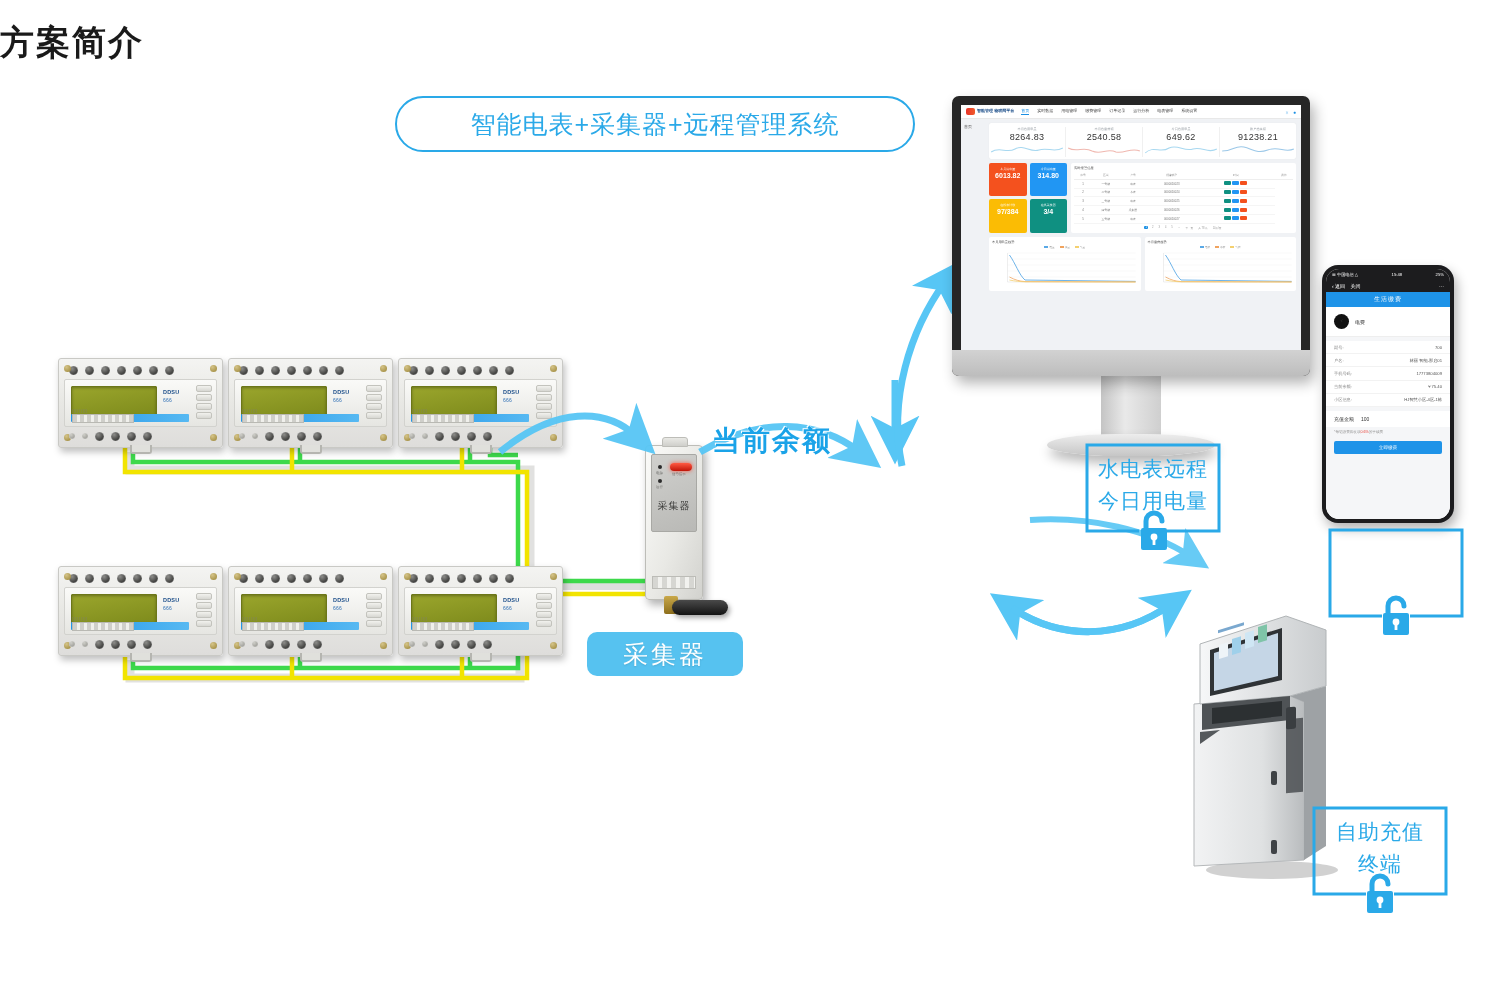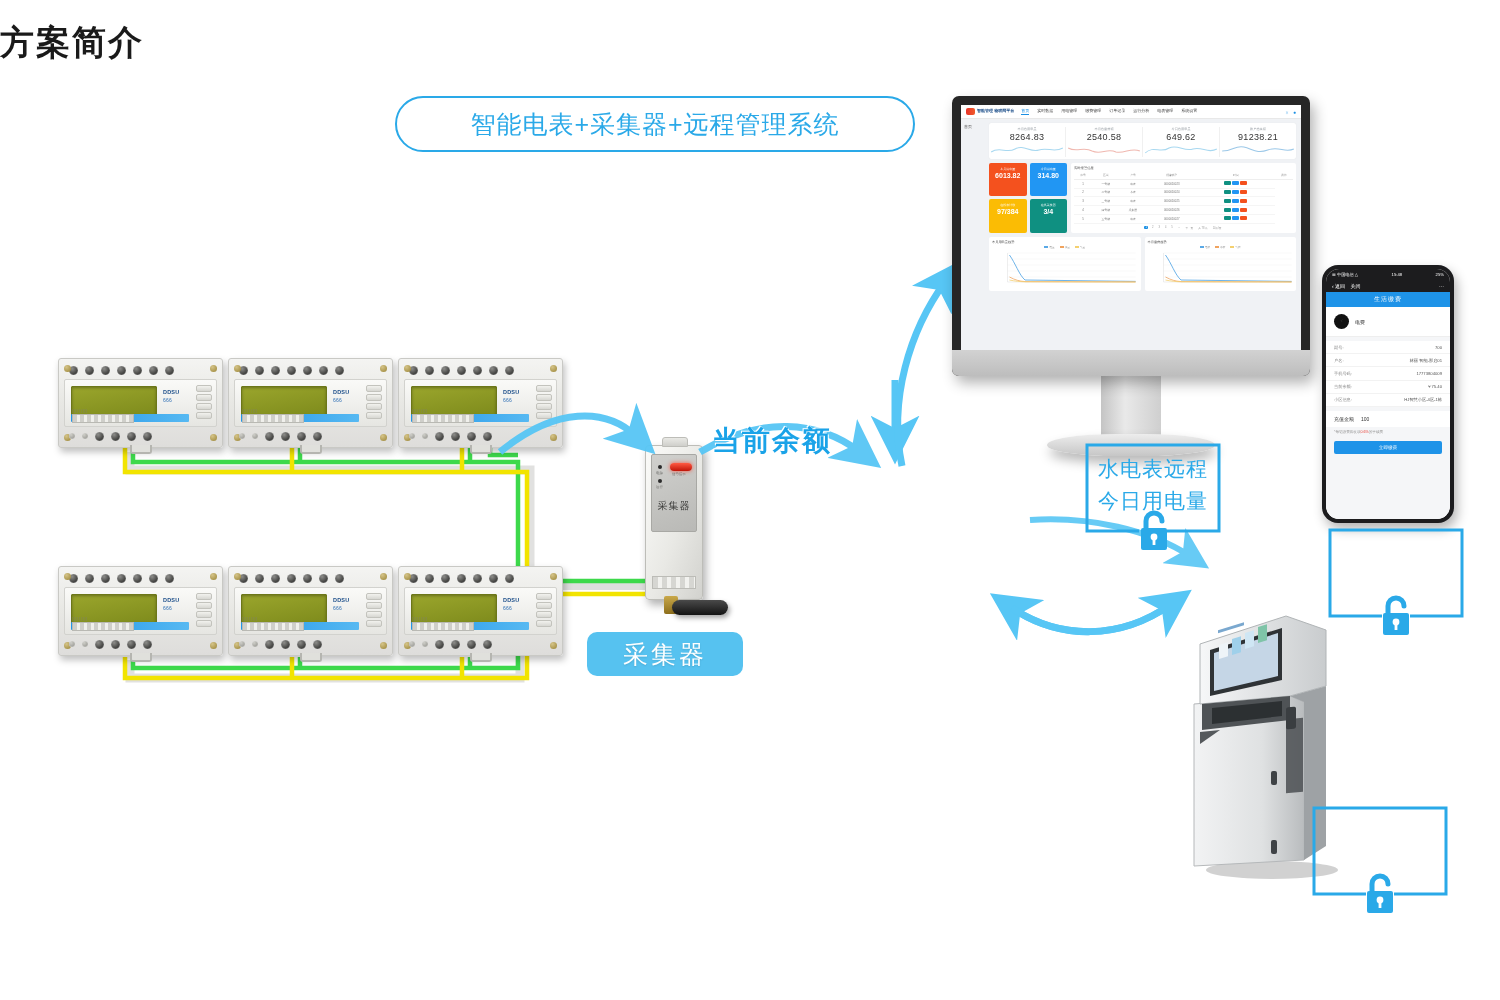--- a/index.html
+++ b/index.html
@@ -986,20 +986,24 @@
       <rect x="85" y="232" width="6" height="14" rx="2" fill="#3f4346"></rect>
 
       <path d="M14,124 L34,122 L14,136 Z" fill="#55595c"></path>
     </svg>
   </div>
 
   <div class="bracket-label" style="left:1310px; top:806px; width:140px; height:90px;">
     <svg class="frame" viewBox="0 0 140 90">
       <path d="M56,88 L4,88 L4,2 L136,2 L136,88 L84,88" fill="none" stroke="#2aa9e8" stroke-width="3"></path>
     </svg>
+    <div class="txt">
+      <div>自助充值</div>
+      <div>终端</div>
+    </div>
   </div>
   <svg class="lock-icon" style="left:1362px; top:871px; width:36px; height:46px;" viewBox="0 0 36 46">
     <path d="M10,20 L10,13 A8,8 0 0,1 26,13" fill="none" stroke="#2aa9e8" stroke-width="5" stroke-linecap="round"></path>
     <rect x="5" y="20" width="26" height="22" rx="2" fill="#2aa9e8"></rect>
     <circle cx="18" cy="29" r="3.4" fill="#fff"></circle>
     <rect x="16.6" y="30" width="2.8" height="7" fill="#fff"></rect>
   </svg>
 
 </div>
 

